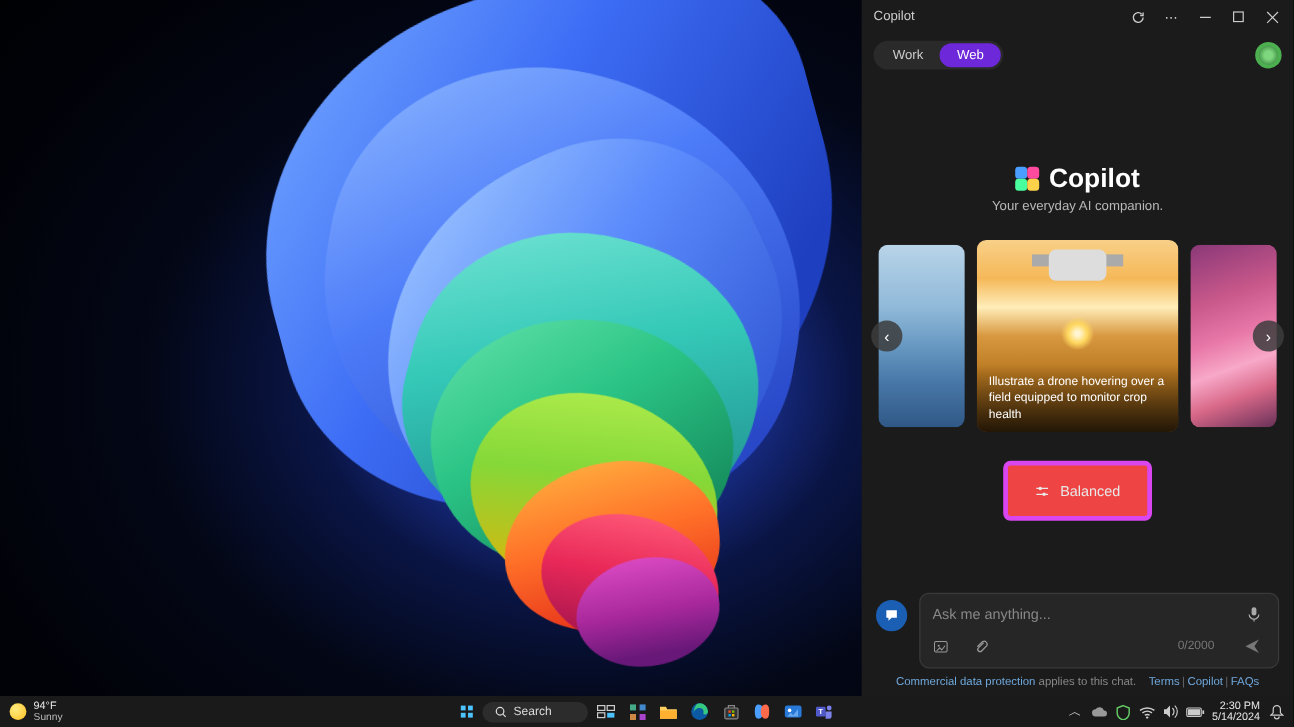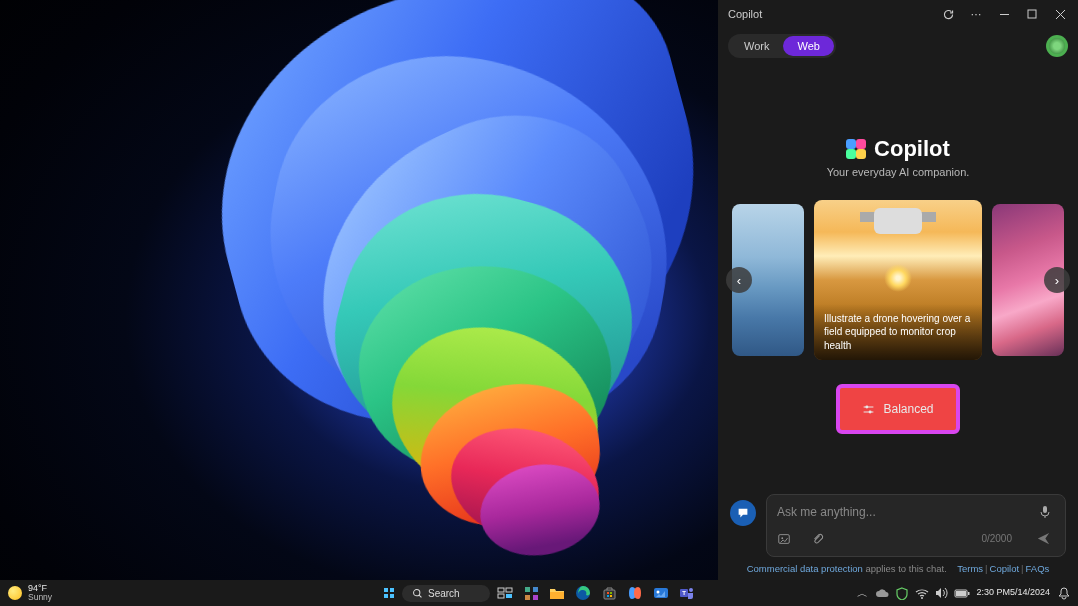--- a/index.html
+++ b/index.html
@@ -102,21 +102,21 @@
 
 .tb-center { position: absolute; left: 50%; transform: translateX(-50%); display: flex; align-items: center; gap: 4px; }
 .start { width: 18px; height: 18px; display: grid; grid-template: 1fr 1fr / 1fr 1fr; gap: 1.5px; cursor: pointer; padding: 4px; }
 .start div { background: #4cc2ff; }
 .search-box { display: flex; align-items: center; background: #2c2c2c; border-radius: 12px; padding: 3px 10px; width: 88px; gap: 5px; cursor: pointer; }
 .search-box span { font-size: 10px; color: #ddd; text-align: center; }
 .tb-icon { width: 22px; height: 22px; display: flex; align-items: center; justify-content: center; cursor: pointer; border-radius: 3px; }
 
 .tb-right { margin-left: auto; display: flex; align-items: center; gap: 4px; padding-right: 6px; }
 .tray-ico { width: 16px; height: 16px; display: flex; align-items: center; justify-content: center; cursor: pointer; font-size: 11px; color: #ccc; }
-.clock { display: flex; flex-direction: row; align-items: flex-end; line-height: 1.05; font-size: 9px; cursor: pointer; padding: 0 2px; }
+.clock { display: flex; flex-direction: column; align-items: flex-end; line-height: 1.05; font-size: 9px; cursor: pointer; padding: 0 2px; }
 
 svg { display: block; }
 </style>
 </head>
 <body>
 
 <div class="desktop">
   <div class="bloom">
     <div class="petal p1"></div>
       <div class="petal p2"></div>

